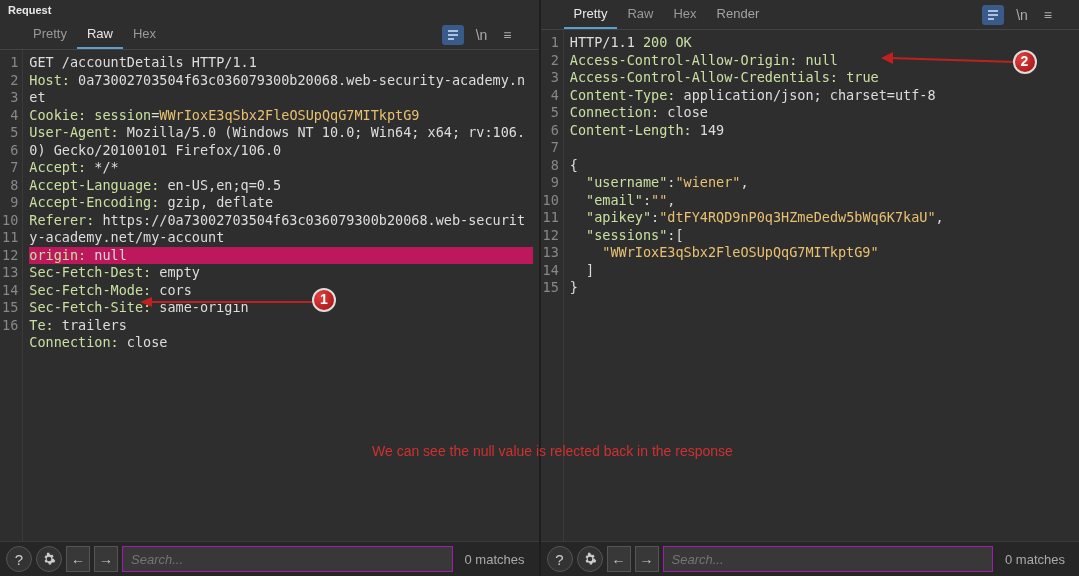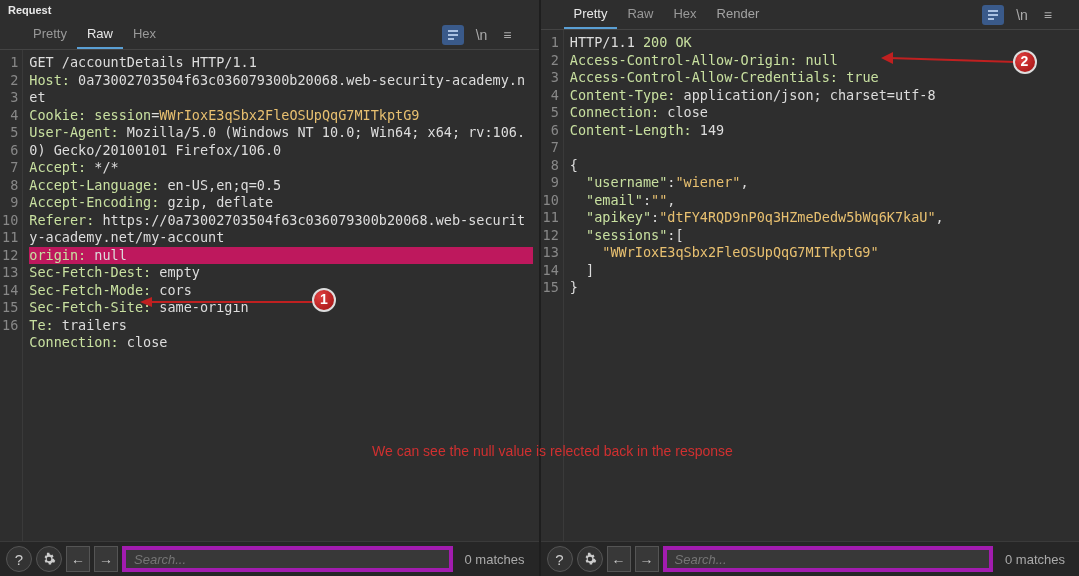--- a/index.html
+++ b/index.html
@@ -170,21 +170,21 @@
   align-items: center;
   justify-content: center;
   color: #ccc;
   font-size: 14px;
   cursor: pointer;
 }
 .search {
   flex: 1;
   height: 26px;
   background: #383838;
-  border: 4px solid #a21caf;
+  border: 1px solid #a21caf;
   color: #aaa;
   padding: 0 8px;
   font-size: 13px;
   font-style: italic;
 }
 .matches {
   color: #aaa;
   font-size: 13px;
   padding: 0 8px;
 }

